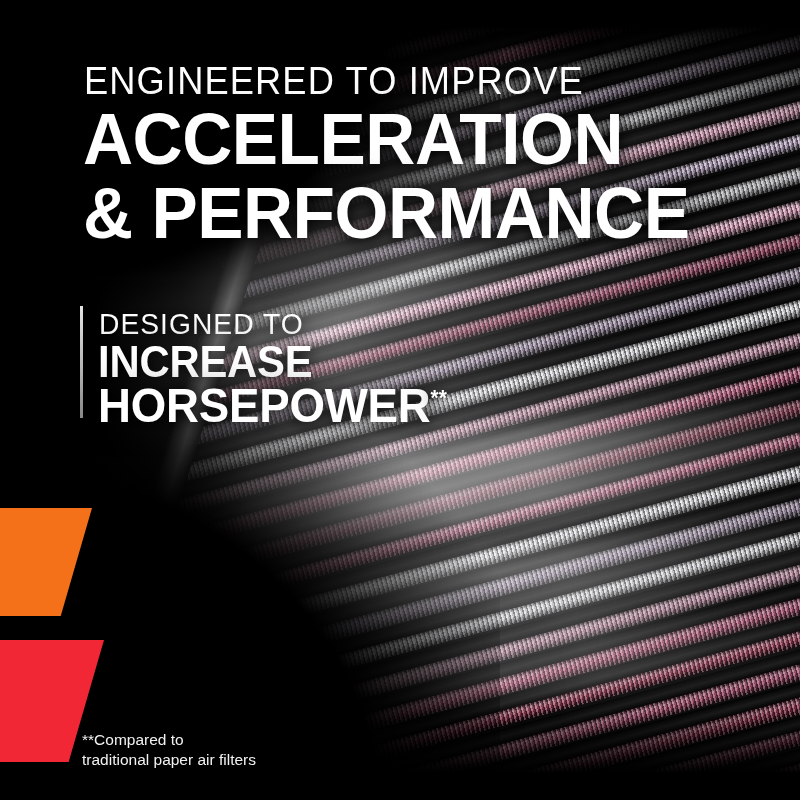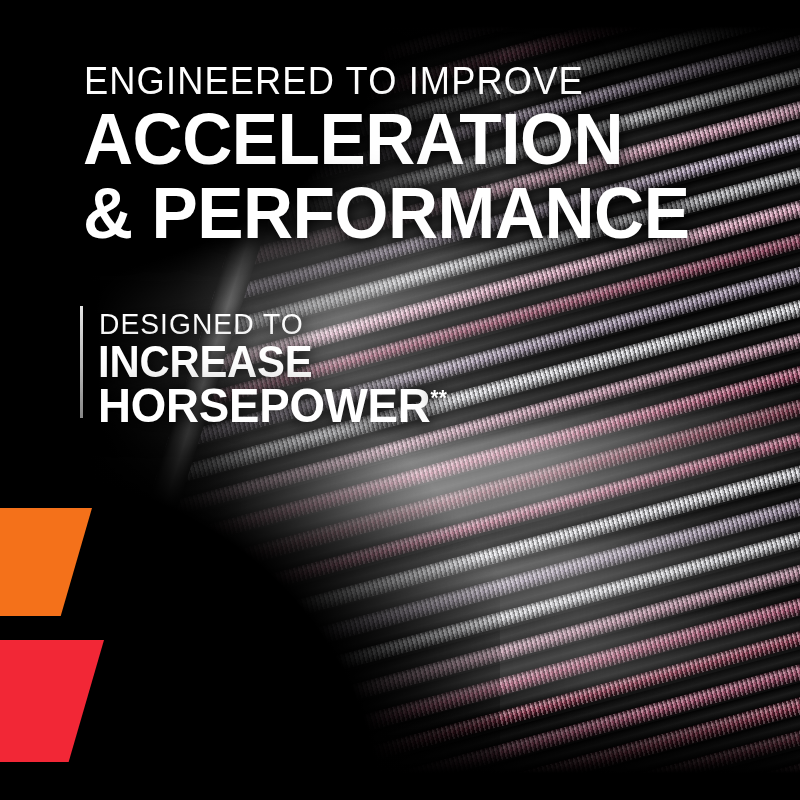--- a/index.html
+++ b/index.html
@@ -369,14 +369,16 @@
 
   <div class="txt eyebrow">ENGINEERED TO IMPROVE</div>
   <div class="txt head1">ACCELERATION</div>
   <div class="txt head2">&amp; PERFORMANCE</div>
 
   <div class="rule-vert"></div>
   <div class="txt sub-eyebrow">DESIGNED TO</div>
   <div class="txt sub1">INCREASE</div>
   <div class="txt sub2"><span>HORSEPOWER</span><sup>**</sup></div>
 
+  <div class="txt footnote">**Compared to
+traditional paper air filters</div>
 
 </div>
 
 </body></html>

